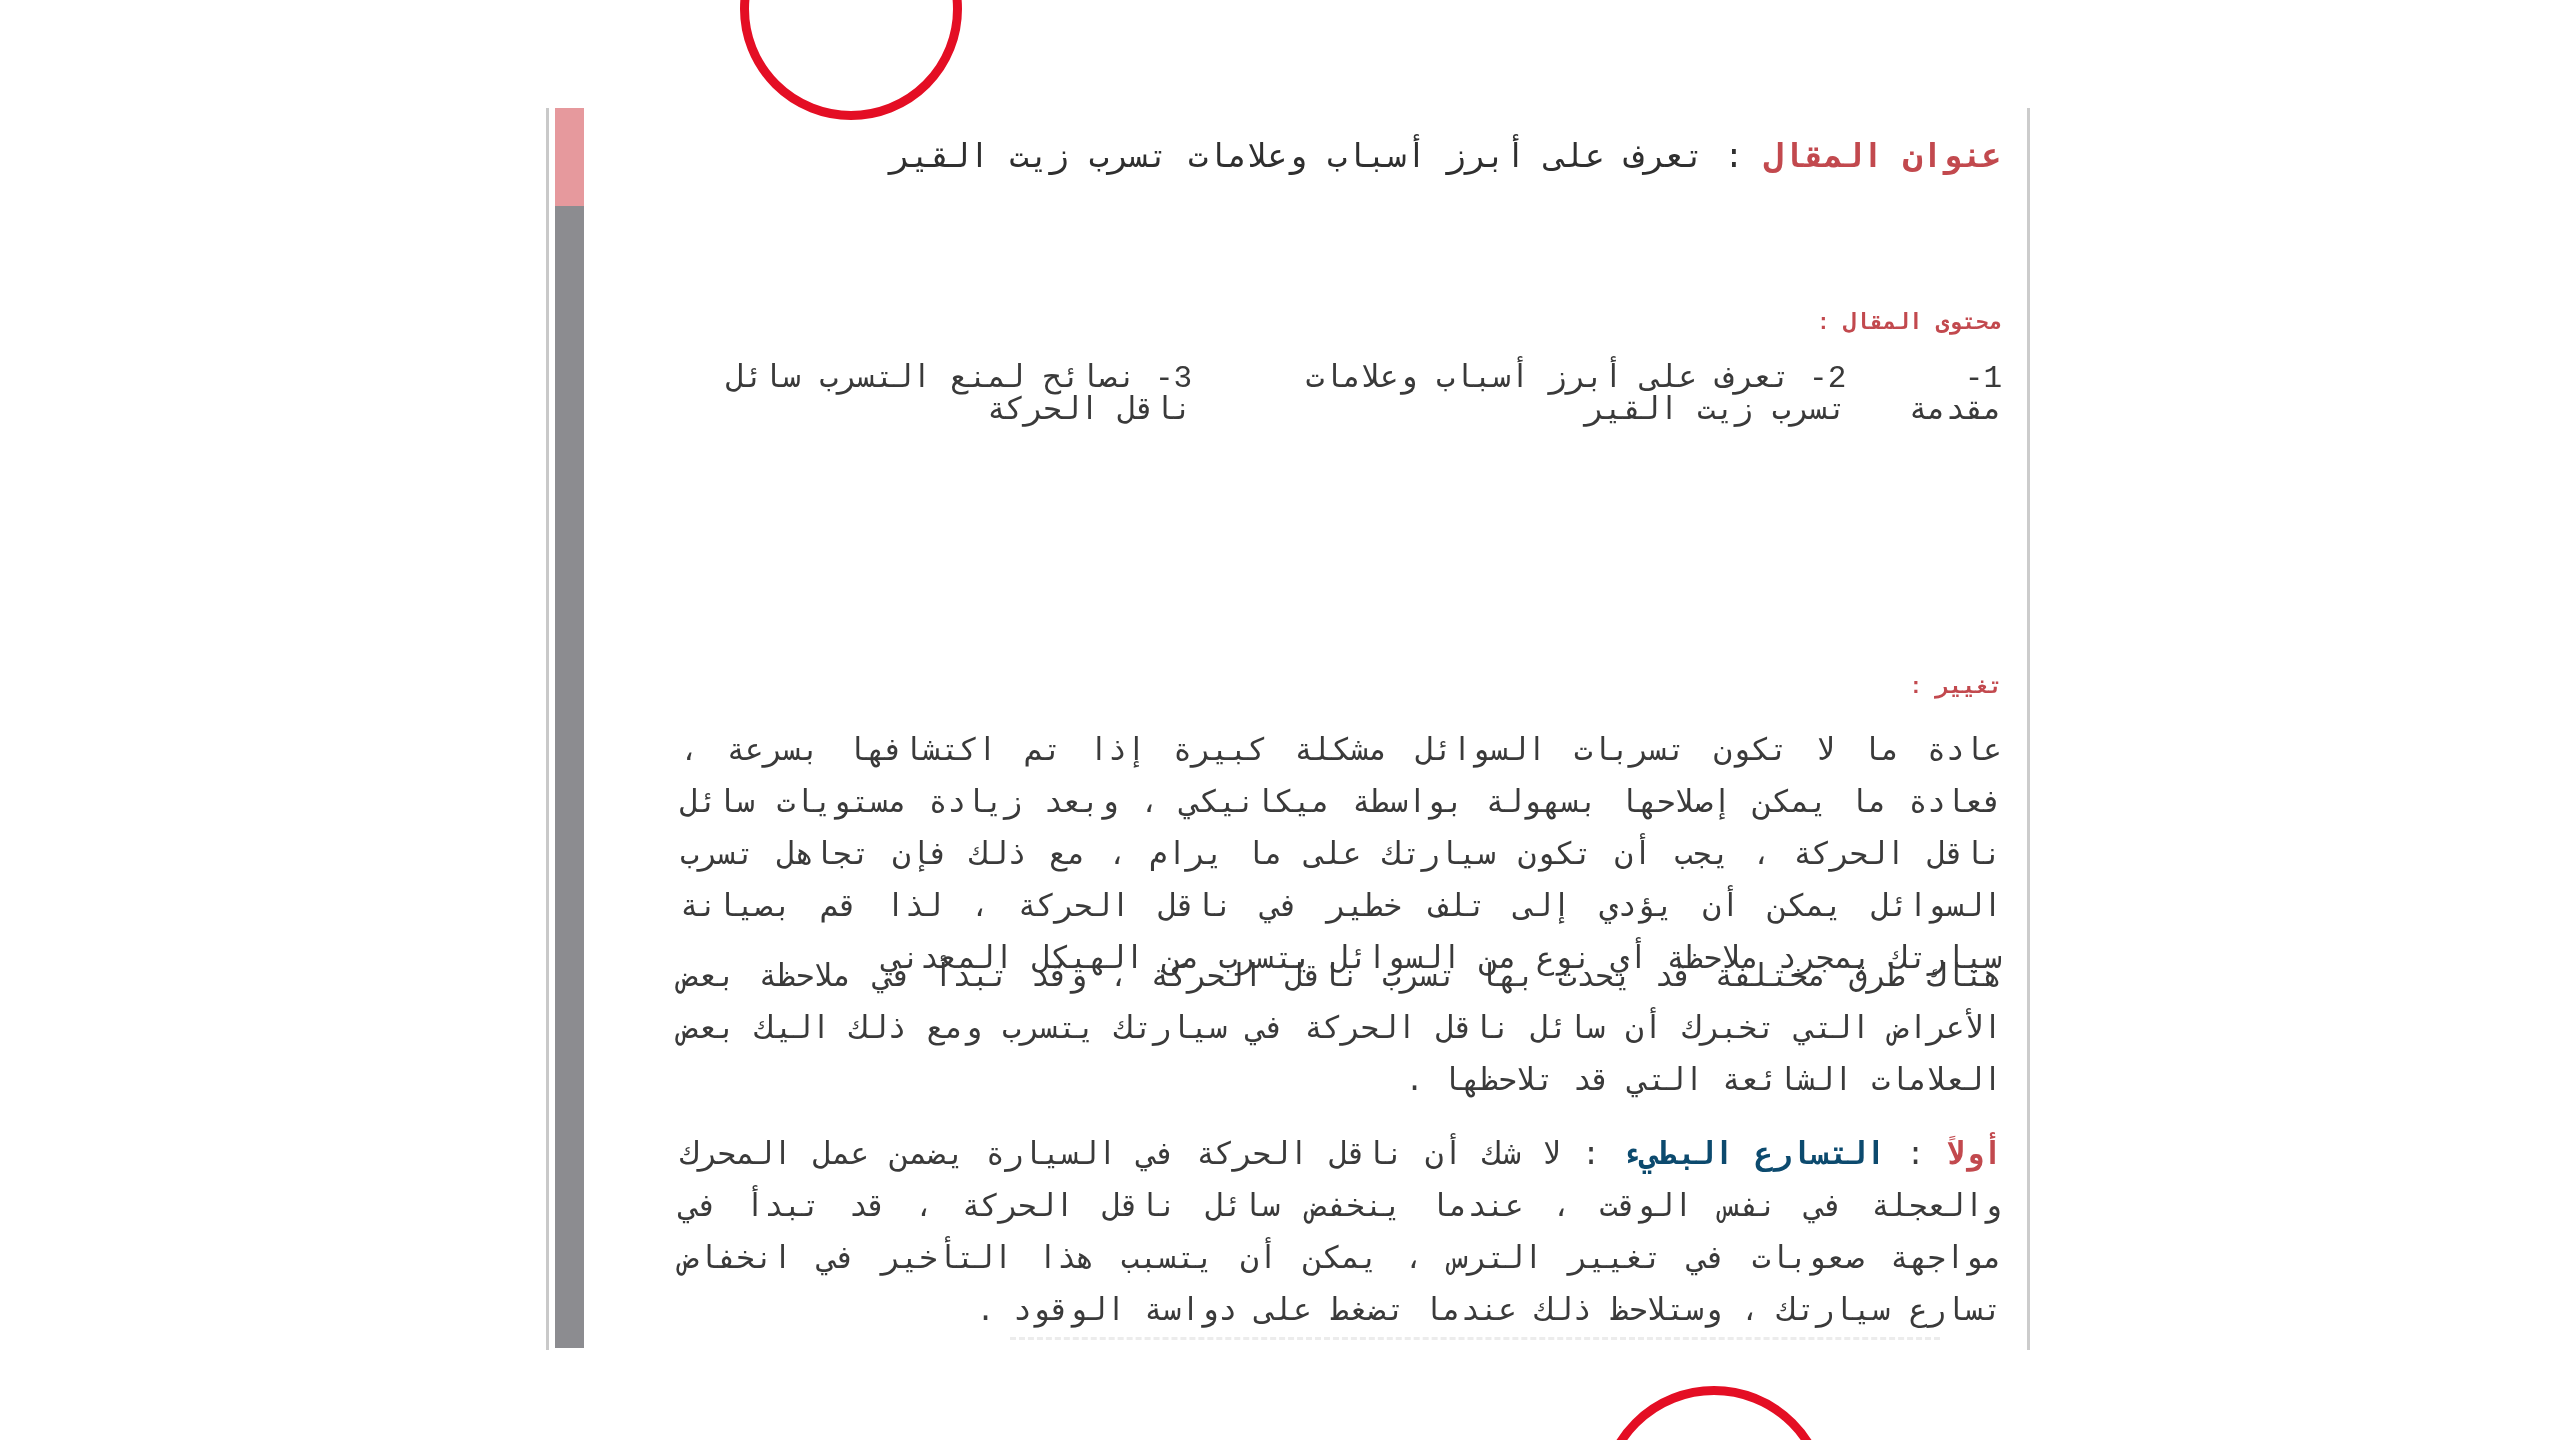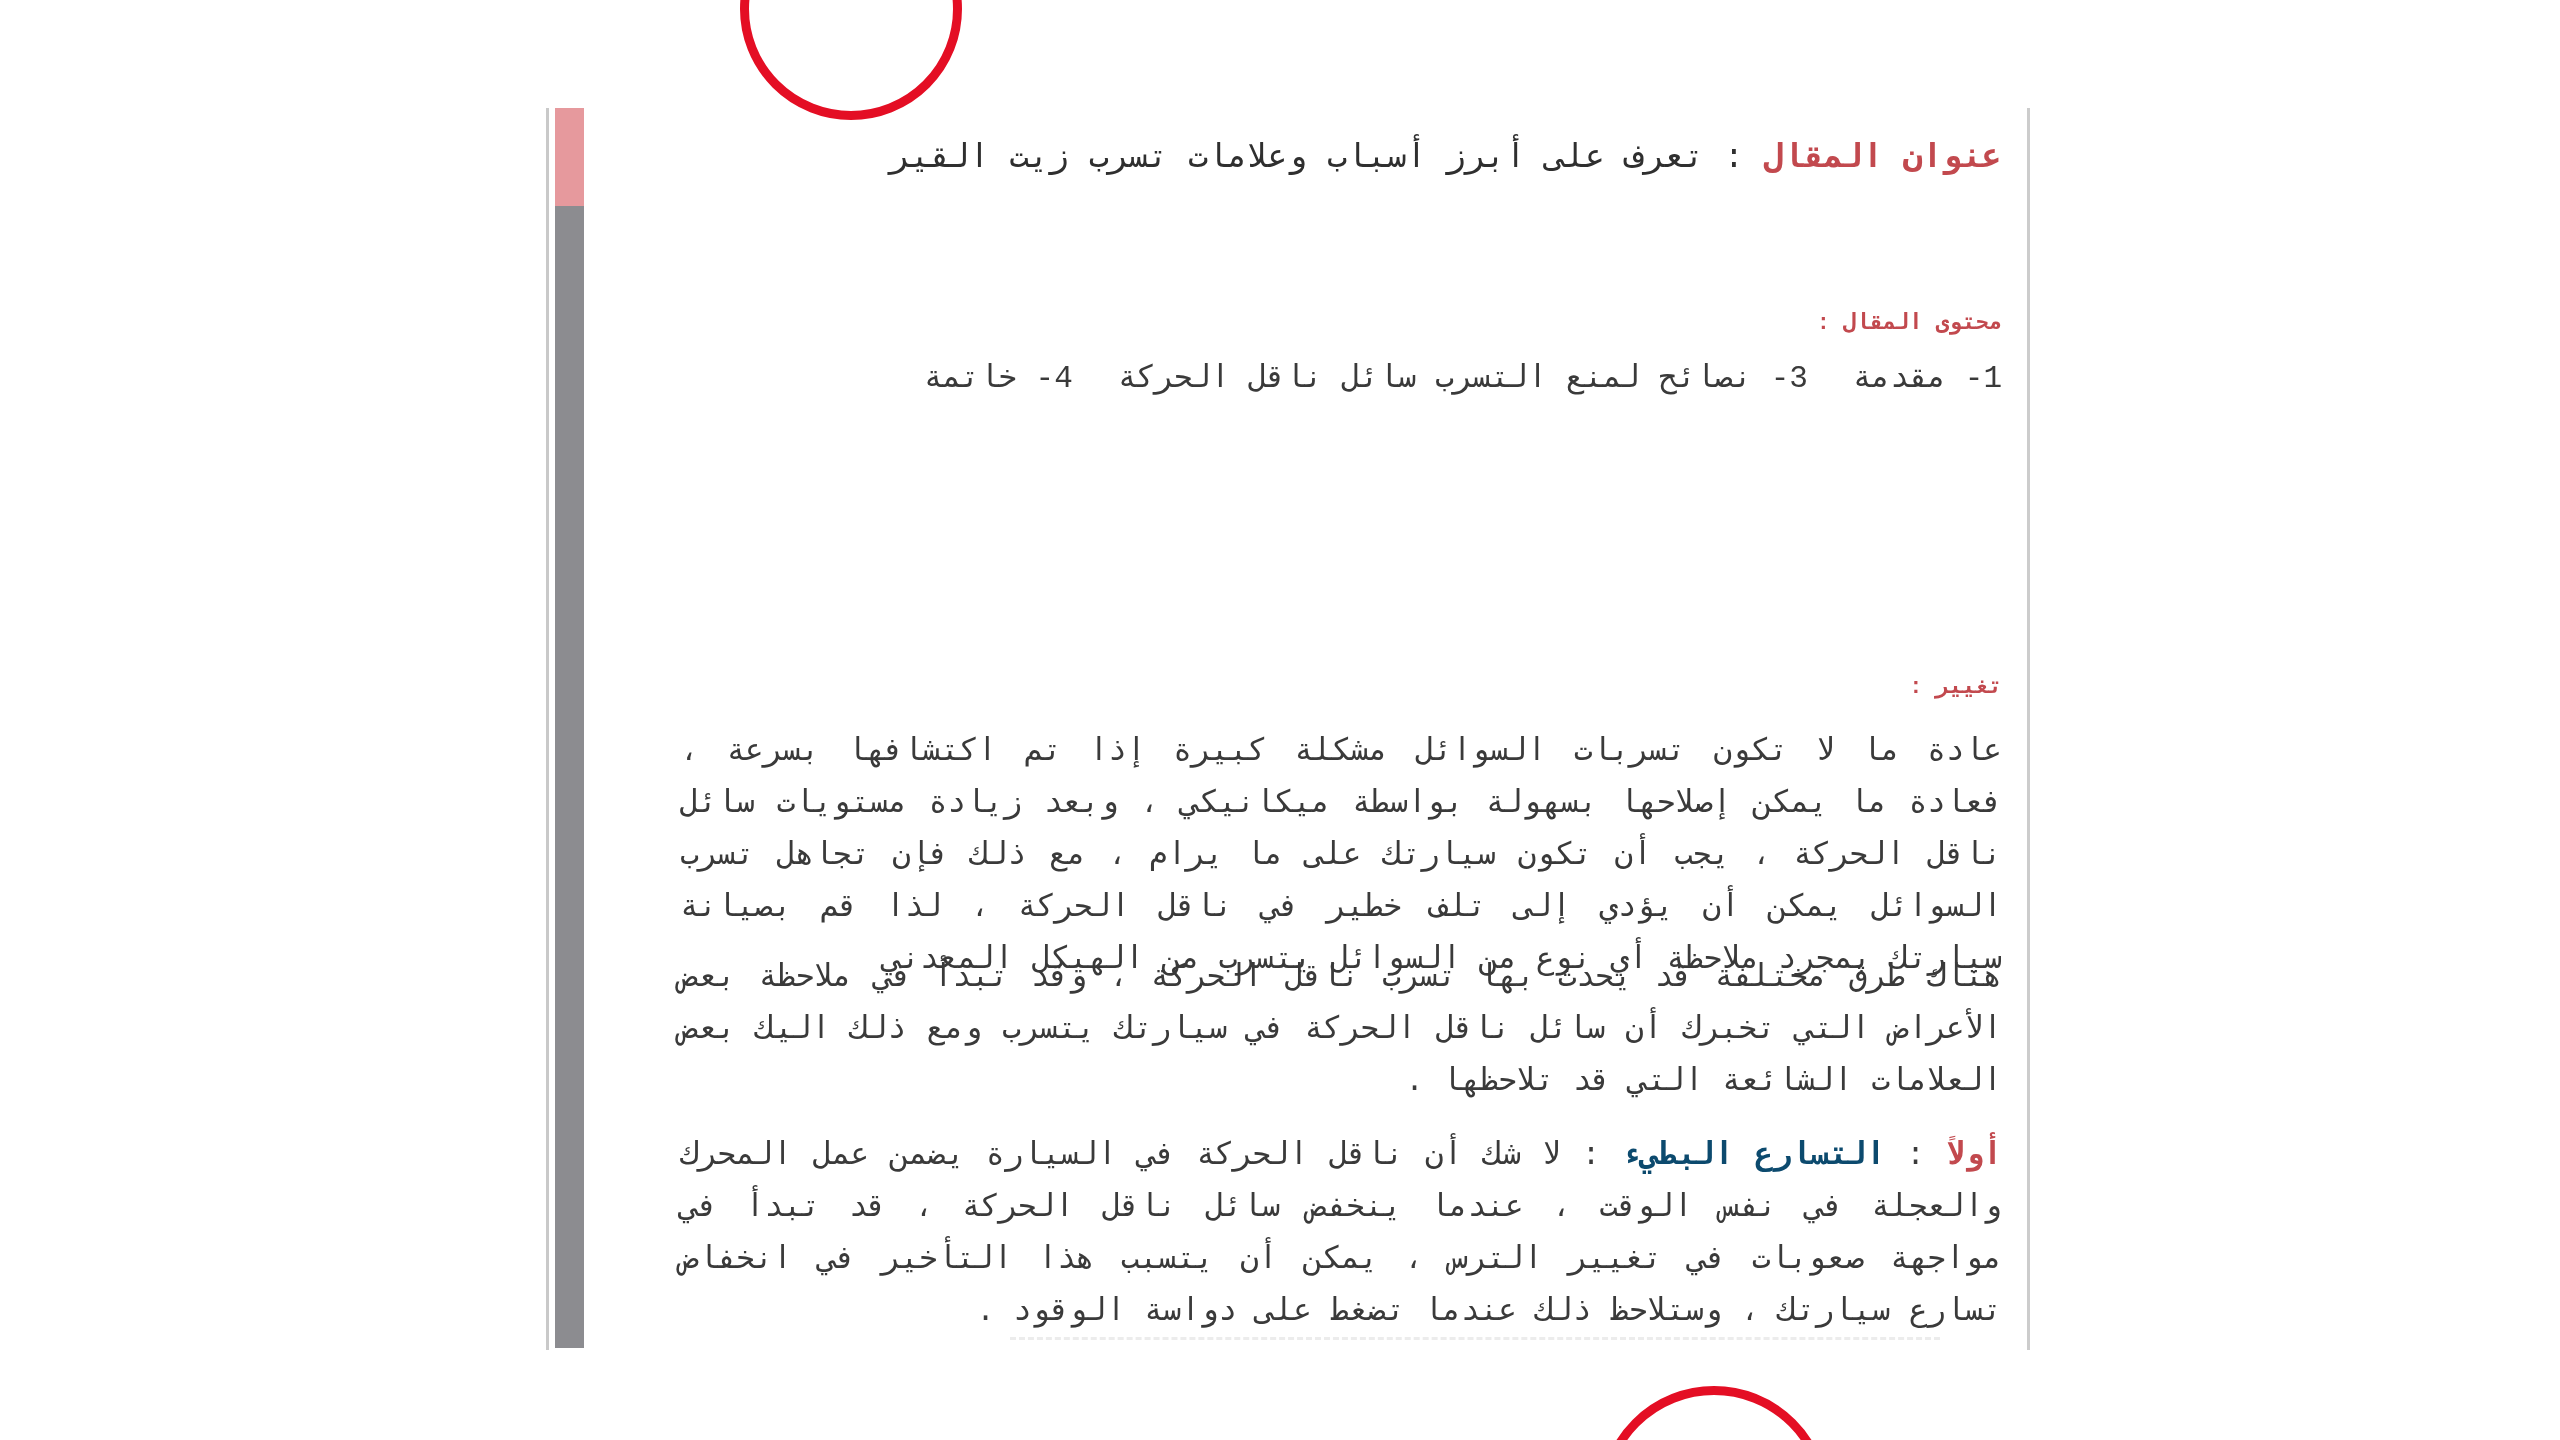--- a/index.html
+++ b/index.html
@@ -112,22 +112,22 @@
   <div class="doc">
 
     <div class="title-line">
       <span class="red title-label">عنوان المقال</span><span> :  </span><span>تعرف على أبرز أسباب وعلامات تسرب زيت القير</span>
     </div>
 
     <div class="heading heading-contents red">محتوى المقال :</div>
 
     <div class="toc">
       <div class="toc-item">1- مقدمة</div>
+      <div class="toc-item">2- تعرف على أبرز أسباب وعلامات تسرب زيت القير</div>
       <div class="toc-item">3- نصائح لمنع التسرب سائل ناقل الحركة</div>
-      <div class="toc-item">4- خاتمة</div>
     </div>
 
     <div class="heading heading-intro red">تغيير :</div>
 
     <div class="para para-signs">هناك طرق مختلفة قد يحدث بها تسرب ناقل الحركة ، وقد تبدأ في ملاحظة بعض الأعراض التي تخبرك أن سائل ناقل الحركة في سيارتك يتسرب ومع ذلك اليك بعض العلامات الشائعة التي قد تلاحظها .</div>
 
     <div class="para para-intro">عادة ما لا تكون تسربات السوائل مشكلة كبيرة إذا تم اكتشافها بسرعة ، فعادة ما يمكن إصلاحها بسهولة بواسطة ميكانيكي ، وبعد زيادة مستويات سائل ناقل الحركة ، يجب أن تكون سيارتك على ما يرام ، مع ذلك فإن تجاهل تسرب السوائل يمكن أن يؤدي إلى تلف خطير في ناقل الحركة ، لذا قم بصيانة سيارتك بمجرد ملاحظة أي نوع من السوائل يتسرب من الهيكل المعدني</div>
 
     <div class="para para-first">
       <span class="red first-label">أولا</span><span class="red first-mark">ً</span><span> : </span><span class="first-term">التسارع البطيء</span><span> : لا شك أن ناقل الحركة في السيارة يضمن عمل المحرك والعجلة في نفس الوقت ، عندما ينخفض سائل ناقل الحركة ، قد تبدأ في مواجهة صعوبات في تغيير الترس ، يمكن أن يتسبب هذا التأخير في انخفاض تسارع سيارتك ، وستلاحظ ذلك عندما تضغط على دواسة الوقود .</span>

